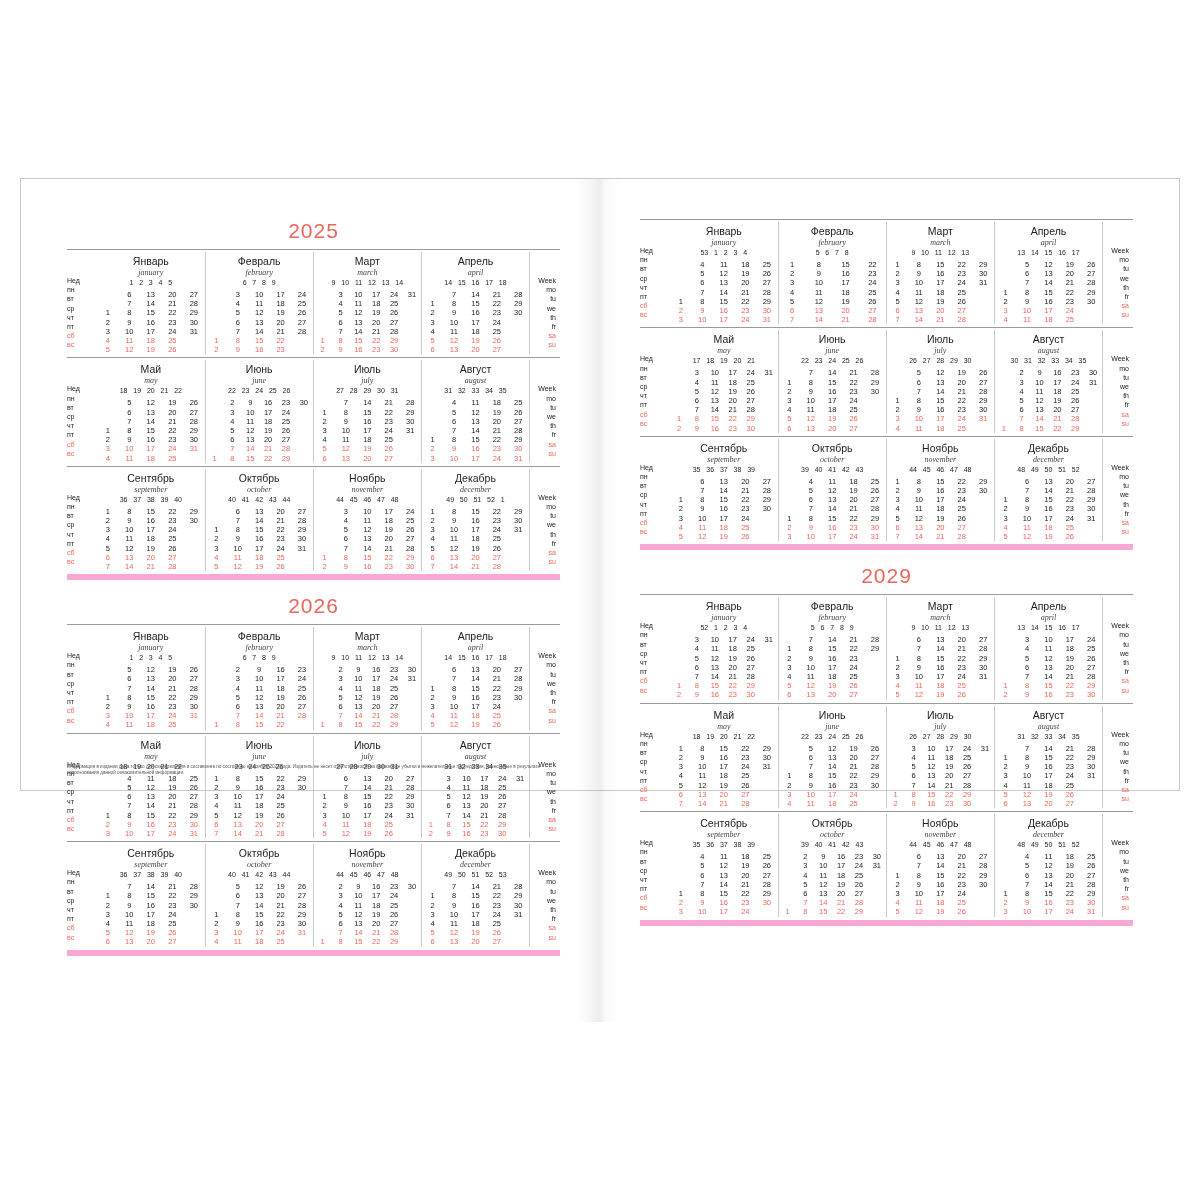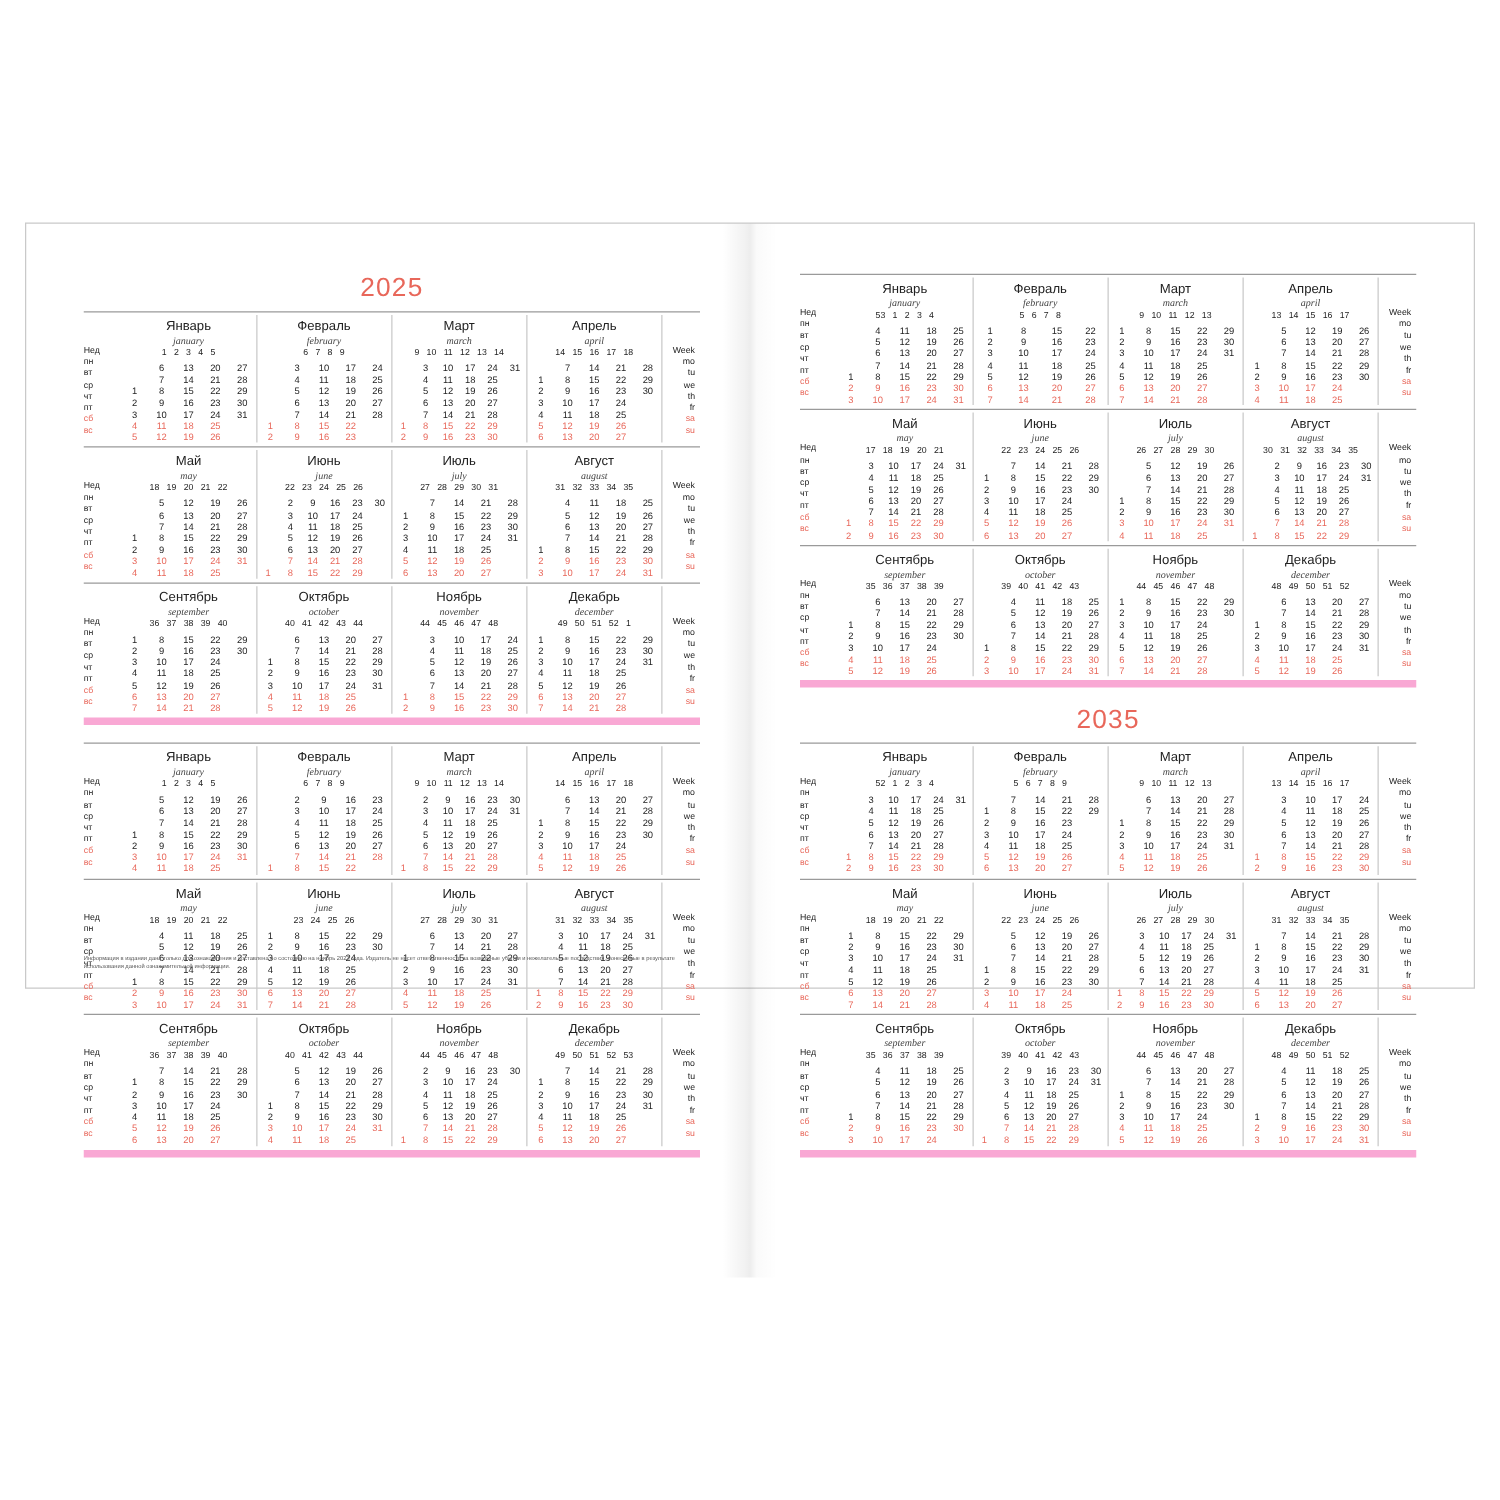--- a/index.html
+++ b/index.html
@@ -857,20 +857,21 @@
                       <div class="red">sa</div>
                       <div class="red">su</div>
                     </div>
                   </td>
                 </tr>
               </tbody>
             </table>
           </div>
         </div>
         <div class="yearblock">
+          <div class="year-title">2026</div>
           <div class="sectwrap">
             <table class="cal">
               <tbody>
                 <tr>
                   <td class="lblcol">
                     <div class="sidelabel" style="height:24px;">&nbsp;</div>
                     <div class="sidelabel">Нед</div>
                     <div class="sidelabel">
                       <div>пн</div>
                       <div>вт</div>
@@ -2514,21 +2515,21 @@
                       <div class="red">sa</div>
                       <div class="red">su</div>
                     </div>
                   </td>
                 </tr>
               </tbody>
             </table>
           </div>
         </div>
         <div class="yearblock">
-          <div class="year-title">2035</div>
+          <div class="year-title">2029</div>
           <div class="sectwrap">
             <table class="cal">
               <tbody>
                 <tr>
                   <td class="lblcol">
                     <div class="sidelabel" style="height:24px;">&nbsp;</div>
                     <div class="sidelabel">Нед</div>
                     <div class="sidelabel">
                       <div>пн</div>
                       <div>вт</div>

